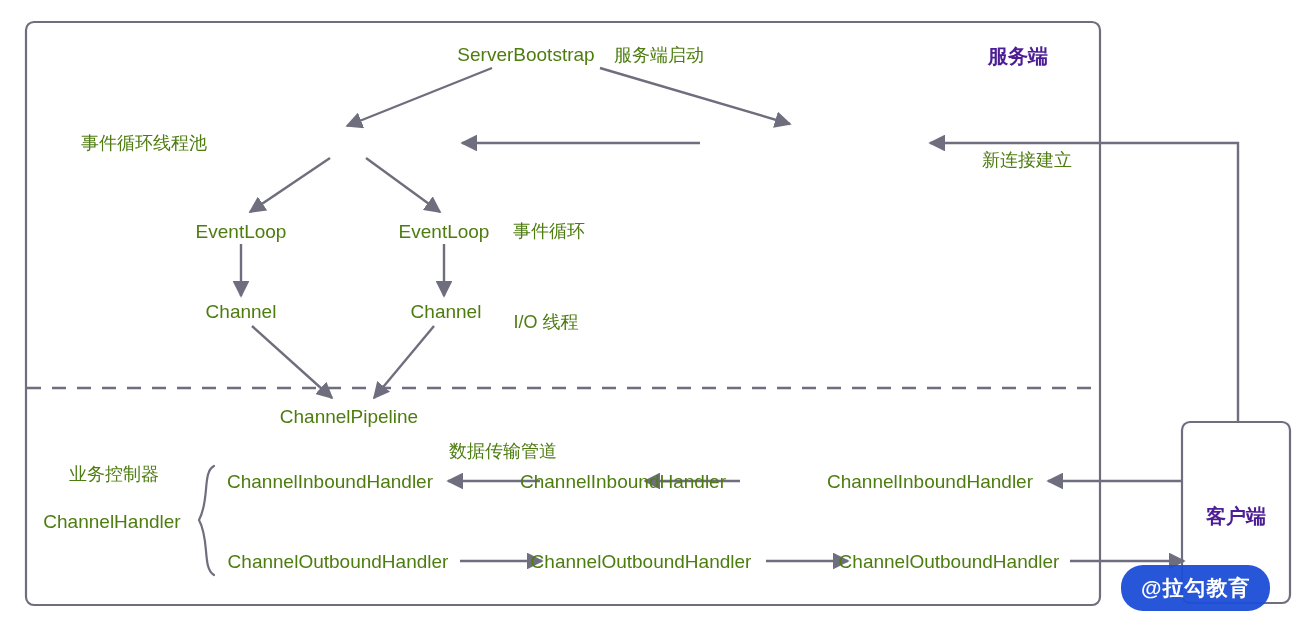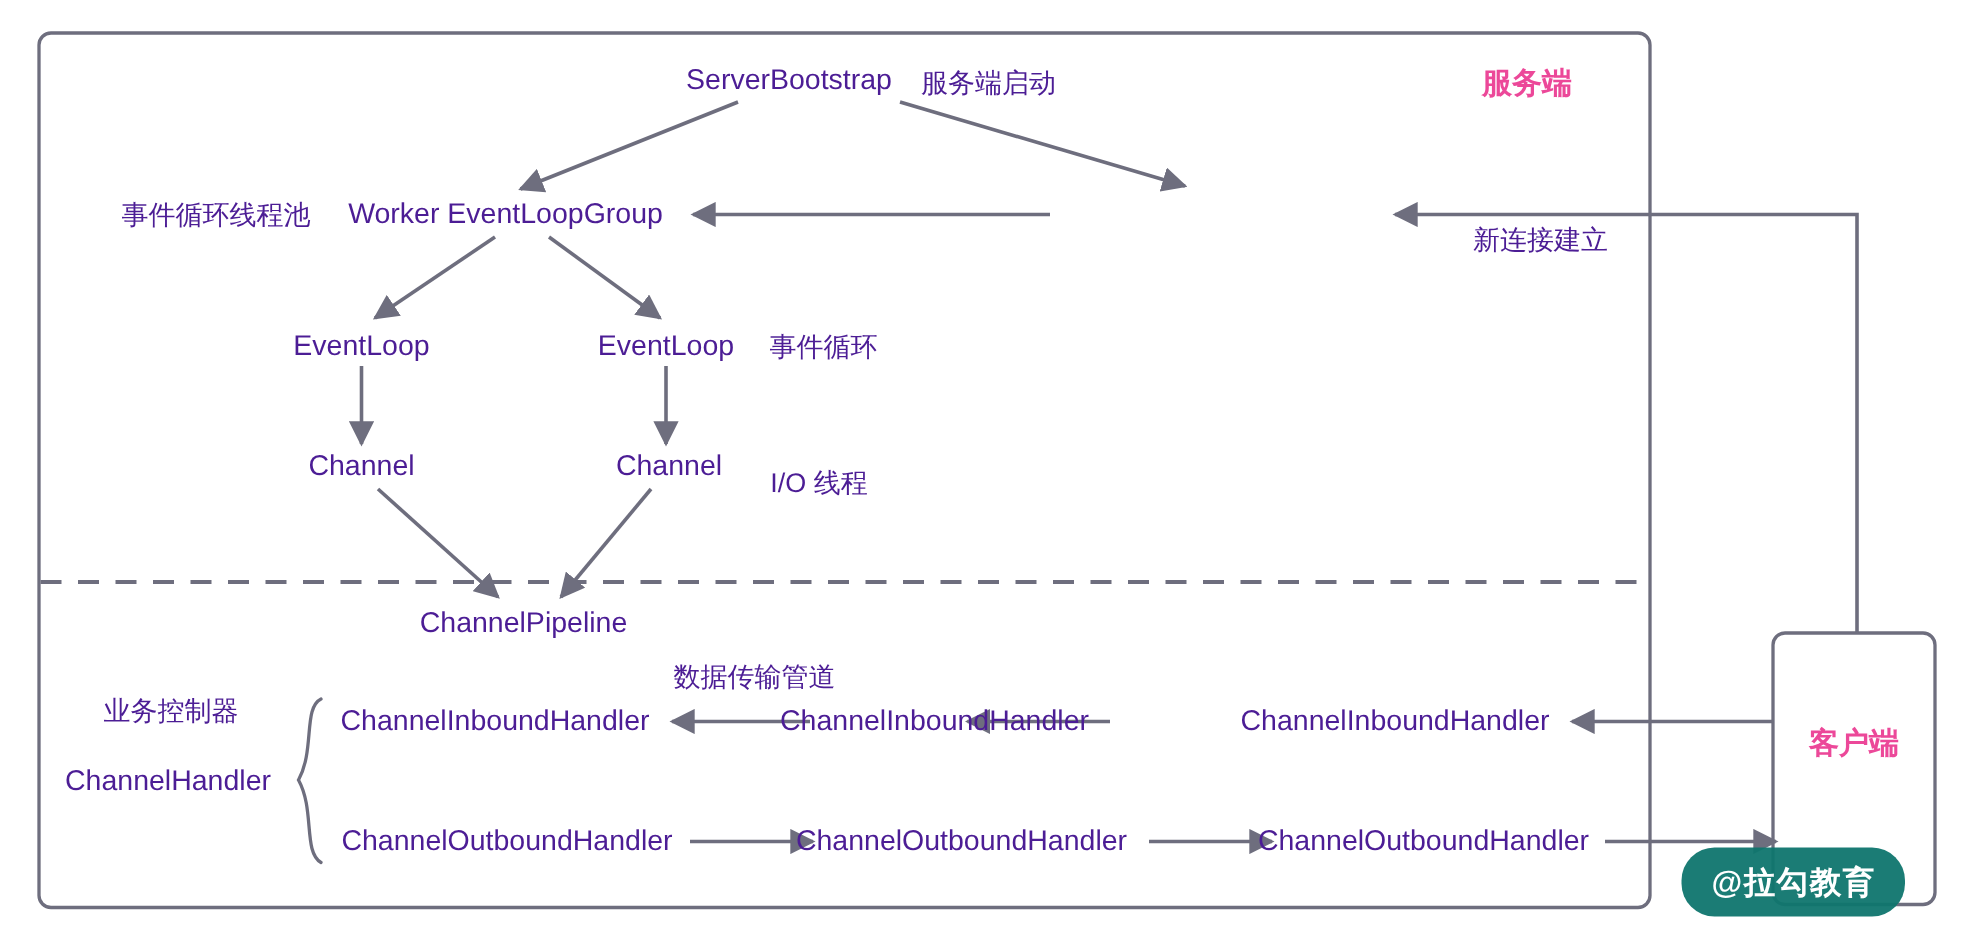--- a/index.html
+++ b/index.html
@@ -17,37 +17,37 @@
   }
   svg#wires {
     position: absolute;
     left: 0; top: 0;
     width: 1315px;
     height: 627px;
     pointer-events: none;
   }
   .node {
     position: absolute;
-    color: #4c1d95;
+    color: #4d7c0f;
     font-size: 19px;
     line-height: 1;
     white-space: nowrap;
     transform: translate(-50%, -50%);
   }
   .node.cn {
     font-size: 18px;
   }
   .node.bold {
     font-weight: bold;
     font-size: 20px;
-    color: #ec4899;
+    color: #4c1d95;
   }
   .watermark {
     position: absolute;
-    background: #0f766e;
+    background: #1d4ed8;
     color: #ffffff;
     border-radius: 22px;
     font-size: 21px;
     font-weight: bold;
     letter-spacing: 1px;
     padding: 9px 20px;
     white-space: nowrap;
     opacity: 0.95;
   }
 </style>
@@ -97,27 +97,26 @@
     <line x1="540" y1="481" x2="448" y2="481" stroke="#6e6e7e" stroke-width="2.4" marker-end="url(#arrow)"></line>
     <line x1="1182" y1="481" x2="1048" y2="481" stroke="#6e6e7e" stroke-width="2.4" marker-end="url(#arrow)"></line>
 
     <line x1="460" y1="561" x2="542" y2="561" stroke="#6e6e7e" stroke-width="2.4" marker-end="url(#arrow)"></line>
     <line x1="766" y1="561" x2="848" y2="561" stroke="#6e6e7e" stroke-width="2.4" marker-end="url(#arrow)"></line>
     <line x1="1070" y1="561" x2="1184" y2="561" stroke="#6e6e7e" stroke-width="2.4" marker-end="url(#arrow)"></line>
   </svg>
 
   <div class="node bold cn" style="left:1018px; top:56px;">服务端</div>
 
-  <div class="node bold cn" style="left:1236px; top:496px;">客户端</div>
+  <div class="node bold cn" style="left:1236px; top:516px;">客户端</div>
 
   <div class="node" style="left:526px; top:54px;">ServerBootstrap</div>
   <div class="node cn" style="left:659px; top:55px;">服务端启动</div>
 
   <div class="node cn" style="left:144px; top:143px;">事件循环线程池</div>
-  <div class="node" style="left:337px; top:143px;">Worker EventLoopGroup</div>
 
   <div class="node cn" style="left:1027px; top:160px;">新连接建立</div>
 
   <div class="node" style="left:241px; top:231px;">EventLoop</div>
   <div class="node" style="left:444px; top:231px;">EventLoop</div>
   <div class="node cn" style="left:549px; top:231px;">事件循环</div>
 
   <div class="node" style="left:241px; top:311px;">Channel</div>
   <div class="node" style="left:446px; top:311px;">Channel</div>
   <div class="node cn" style="left:546px; top:322px;">I/O 线程</div>

